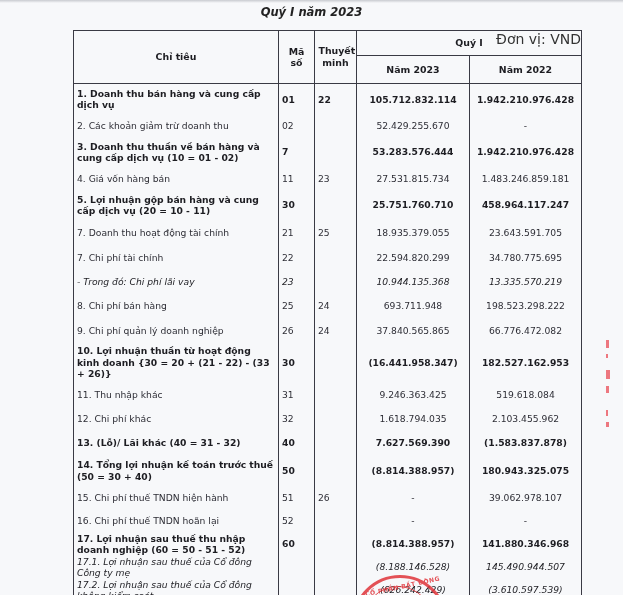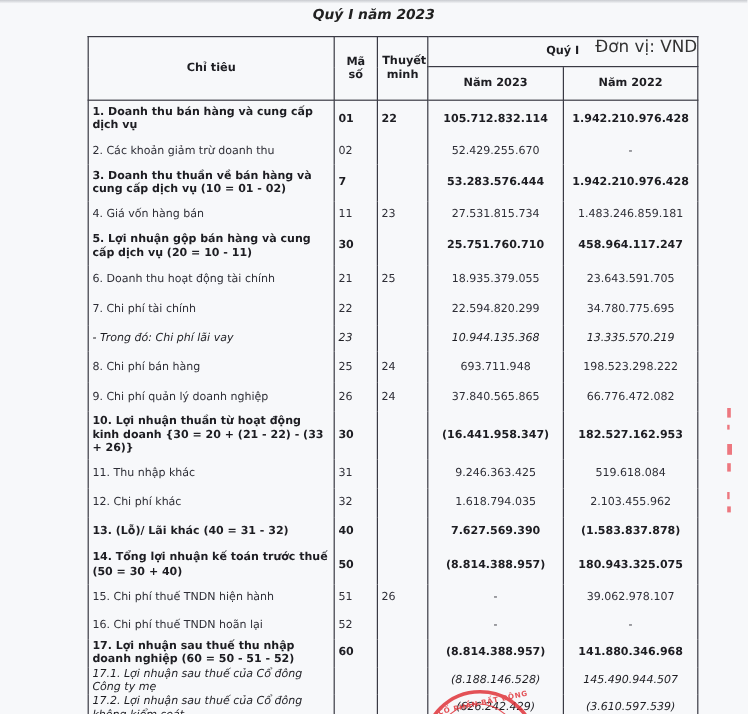--- a/index.html
+++ b/index.html
@@ -108,21 +108,21 @@
         <td class="c-num">1.483.246.859.181</td>
       </tr>
       <tr class="bold" style="height: 31px; margin-top: 25px;">
         <td class="c-name">5. Lợi nhuận gộp bán hàng và cung cấp dịch vụ (20 = 10 - 11)</td>
         <td class="c-code">30</td>
         <td class="c-note"></td>
         <td class="c-num">25.751.760.710</td>
         <td class="c-num">458.964.117.247</td>
       </tr>
       <tr class="regular" style="height: 24px;">
-        <td class="c-name">6. Doanh thu hoạt động tài chính</td>
+        <td class="c-name">7. Doanh thu hoạt động tài chính</td>
         <td class="c-code">21</td>
         <td class="c-note">25</td>
         <td class="c-num">18.935.379.055</td>
         <td class="c-num">23.643.591.705</td>
       </tr>
       <tr class="regular" style="height: 26px;">
         <td class="c-name">7. Chi phí tài chính</td>
         <td class="c-code">22</td>
         <td class="c-note"></td>
         <td class="c-num">22.594.820.299</td>

